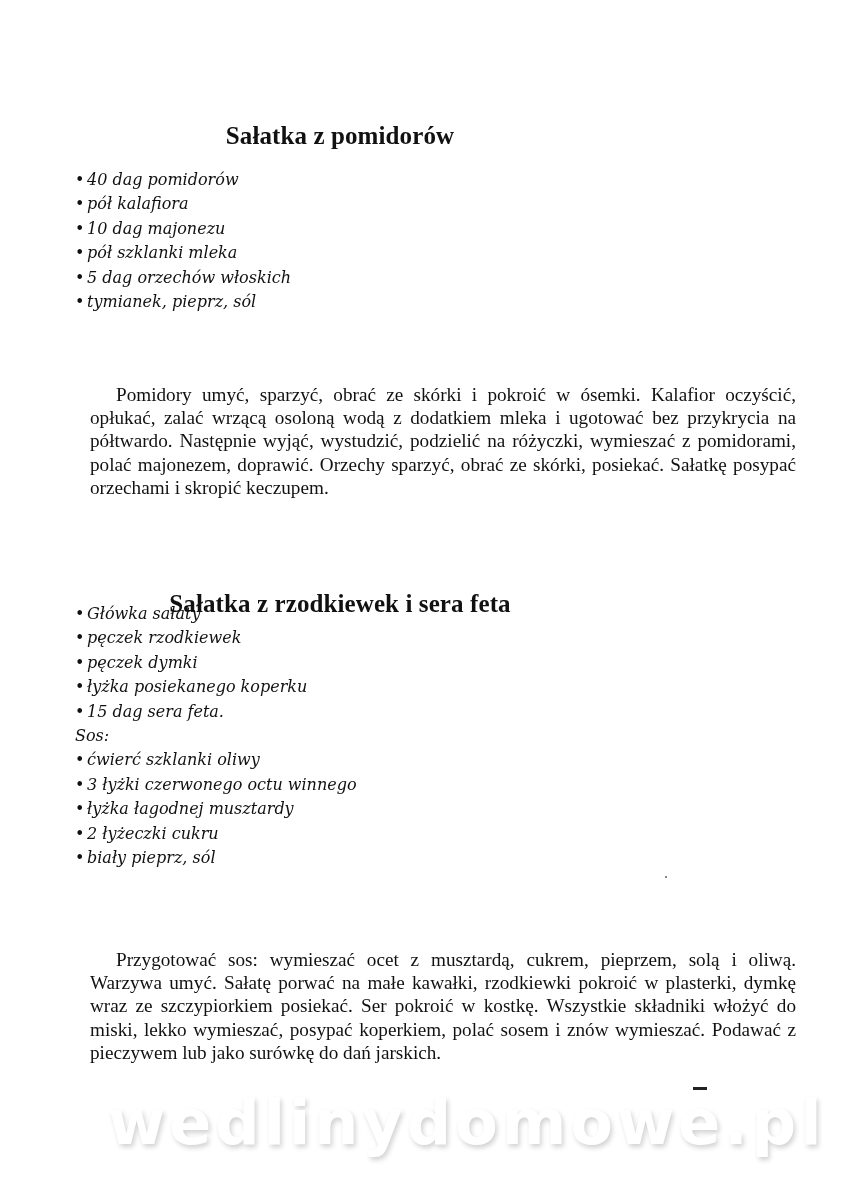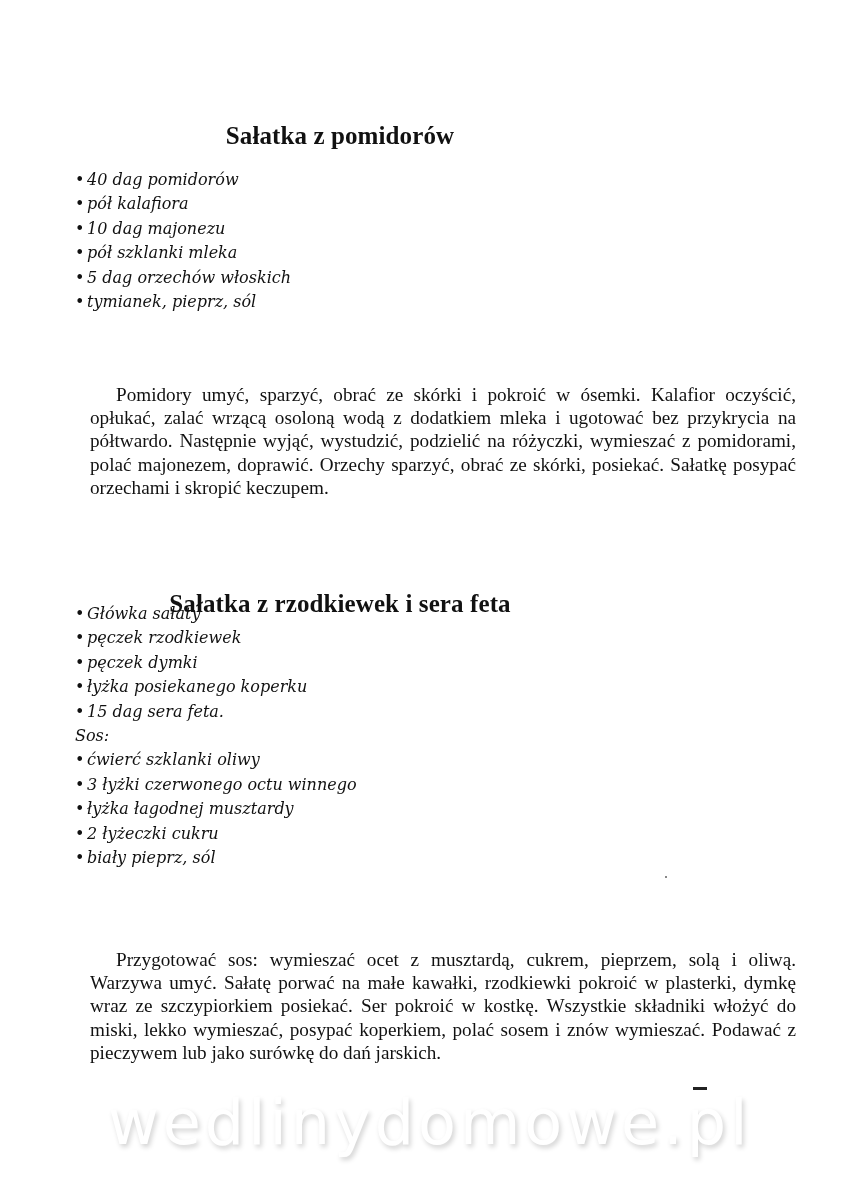--- a/index.html
+++ b/index.html
@@ -2,21 +2,21 @@
 <html><head>
   <meta charset="utf-8">
   <style>
     html, body { margin: 0; padding: 0; background: #ffffff; }
     body { width: 849px; height: 1200px; position: relative; overflow: hidden; color: #111111; font-family: "Liberation Serif", "DejaVu Serif", serif; }
     .recipe-title { position: absolute; left: 0; width: 680px; text-align: center; font-family: "Liberation Serif", serif; font-weight: bold; font-size: 25px; letter-spacing: 0.1px; margin: 0; }
     .ingredients { position: absolute; left: 75px; margin: 0; padding: 0; list-style: none; font-family: "DejaVu Serif", serif; font-style: italic; font-size: 16px; line-height: 24.4px; }
     .ingredients li::before { content: "\2022"; display: inline-block; width: 12px; font-style: normal; }
     .ingredients .subheading::before { content: ""; width: 0; }
     .paragraph { position: absolute; left: 75px; width: 706px; margin: 15px; font-family: "Liberation Serif", serif; font-size: 19.2px; line-height: 23.2px; text-align: justify; text-indent: 26px; }
-    .watermark { position: absolute; left: 108px; top: 1086px; font-family: "DejaVu Sans", sans-serif; font-weight: normal; font-size: 62px; letter-spacing: 4px; color: #ffffff; text-shadow: 2px 3px 5px rgba(0,0,0,0.18); margin: 0; }
+    .watermark { position: absolute; left: 108px; top: 1086px; font-family: "DejaVu Sans", sans-serif; font-weight: bold; font-size: 62px; letter-spacing: 4px; color: #ffffff; text-shadow: 2px 3px 5px rgba(0,0,0,0.18); margin: 0; }
     .page-mark { position: absolute; left: 693px; top: 1087px; width: 14px; height: 3px; background: #222; }
     .speck { position: absolute; left: 665px; top: 876px; width: 2px; height: 2px; background: #888; }
   </style>
 </head>
 <body>
 
 <h1 class="recipe-title" style="top:122px;">Sałatka z pomidorów</h1>
 
 <ul class="ingredients" style="top:168px;">
   <li>40 dag pomidorów</li>

